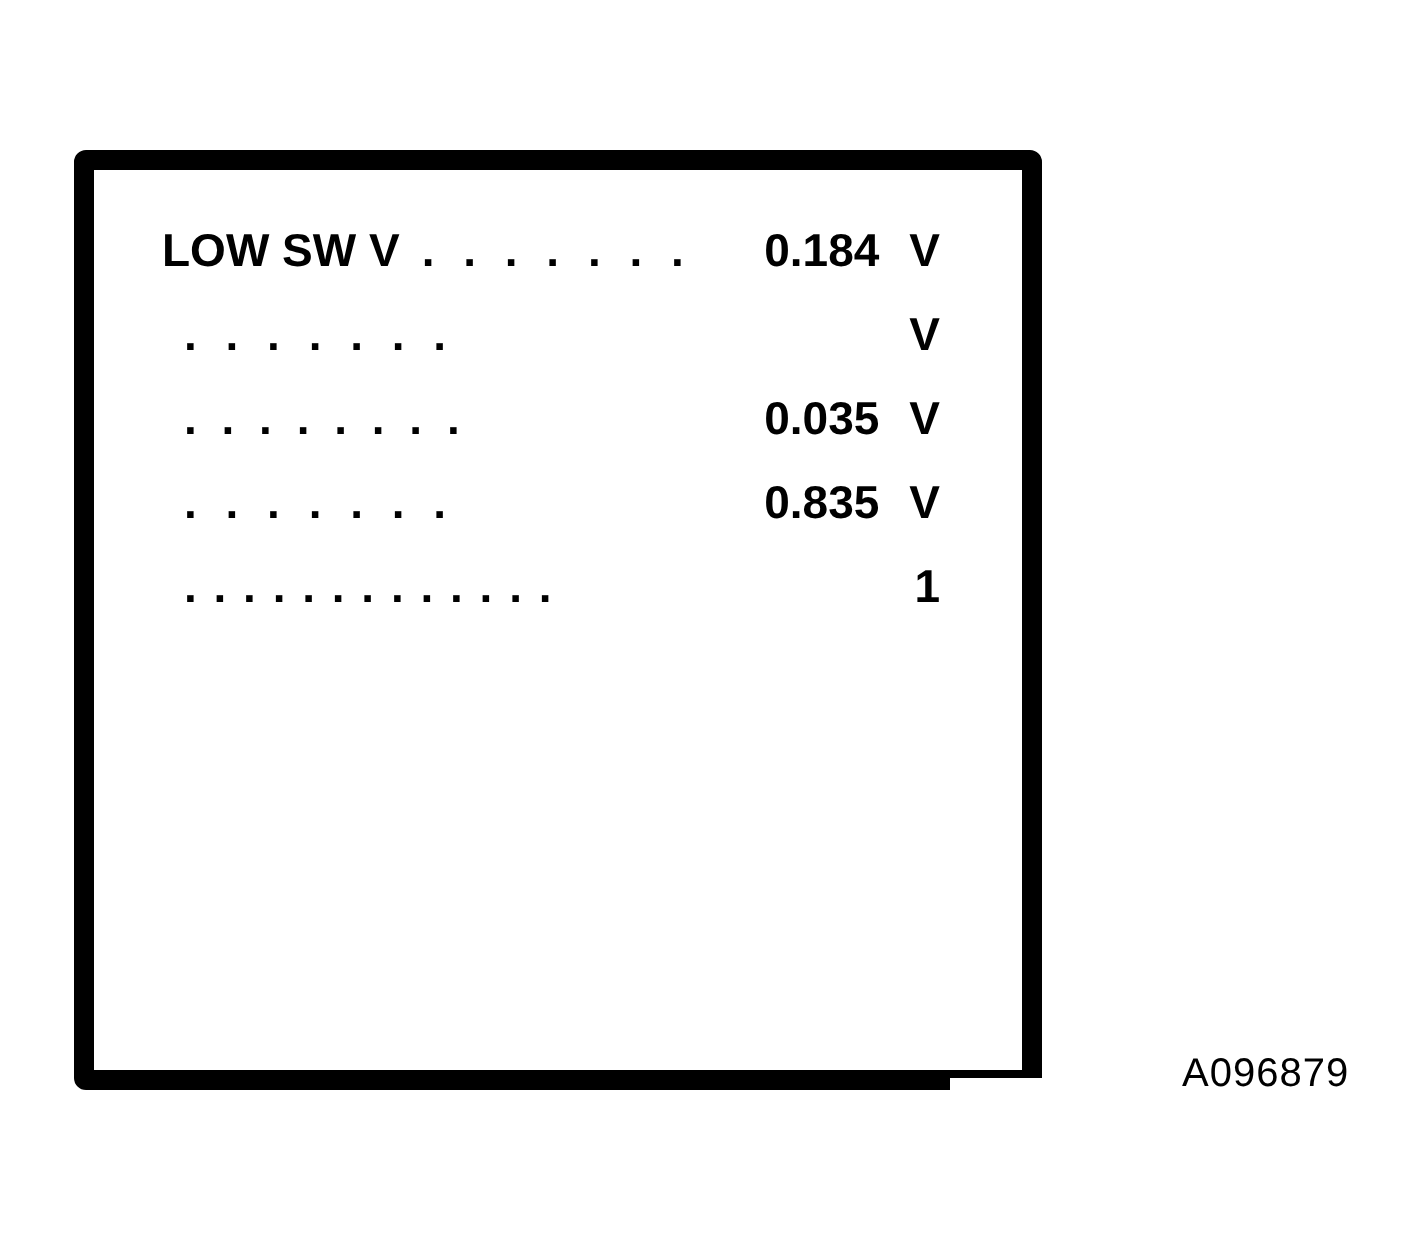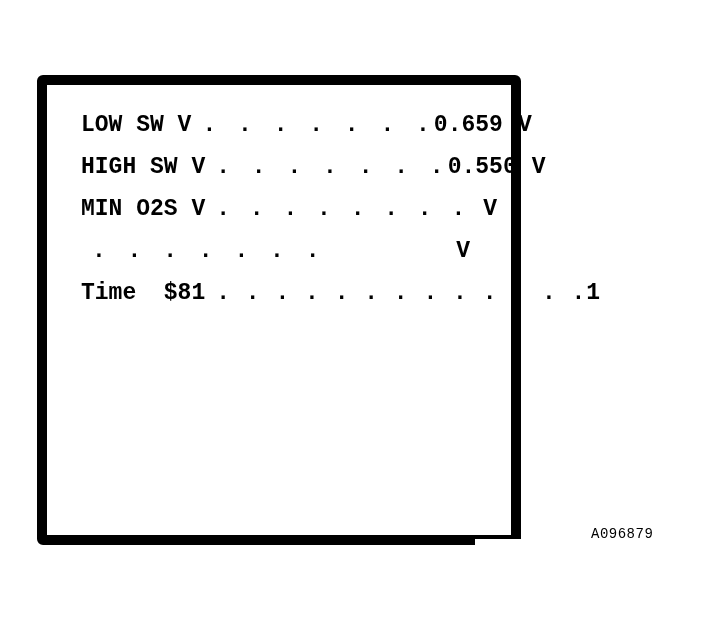--- a/index.html
+++ b/index.html
@@ -7,21 +7,20 @@
     padding: 0;
     background: #ffffff;
     font-family: "Liberation Sans", sans-serif;
   }
   .canvas {
     position: relative;
     width: 712px;
     height: 625px;
     background: #ffffff;
     overflow: hidden;
-    font-family: Liberation Mono, monospace;
   }
   .display-box {
     position: absolute;
     left: 37px;
     top: 75px;
     width: 484px;
     height: 470px;
     box-sizing: border-box;
     border: 10px solid #000000;
     border-radius: 6px;
@@ -72,65 +71,63 @@
     margin-left: 15px;
     white-space: pre;
   }
   .param-unit:empty {
     display: none;
   }
   .figure-code {
     position: absolute;
     left: 591px;
     top: 526px;
-    font-size: 14px;
+    font-size: 20px;
     font-weight: normal;
     color: #000000;
     letter-spacing: 0.5px;
   }
 </style>
 </head>
 <body>
 
 <div class="canvas">
 
   <div class="display-box">
     <div class="readout-list">
 
       <div class="readout-row">
         <span class="param-label">LOW SW V</span>
         <span class="dot-leader">. . . . . . .</span>
         <span class="row-spacer"></span>
-        <span class="param-value">0.659</span>
-        <span class="param-unit">V</span>
-      </div>
-
-      <div class="readout-row">
-        <span class="param-label">HIGH SW V</span>
-        <span class="dot-leader">. . . . . . .</span>
-        <span class="row-spacer"></span>
-        <span class="param-value">0.550</span>
-        <span class="param-unit">V</span>
-      </div>
-
-      <div class="readout-row">
-        <span class="param-label">MIN O2S V</span>
-        <span class="dot-leader">. . . . . . . .</span>
-        <span class="row-spacer"></span>
+        <span class="param-value">0.184</span>
         <span class="param-unit">V</span>
       </div>
 
       <div class="readout-row">
         <span class="dot-leader">. . . . . . .</span>
         <span class="row-spacer"></span>
         <span class="param-unit">V</span>
       </div>
 
       <div class="readout-row">
-        <span class="param-label">Time  $81</span>
+        <span class="dot-leader">. . . . . . . .</span>
+        <span class="row-spacer"></span>
+        <span class="param-value">0.035</span>
+        <span class="param-unit">V</span>
+      </div>
+
+      <div class="readout-row">
+        <span class="dot-leader">. . . . . . .</span>
+        <span class="row-spacer"></span>
+        <span class="param-value">0.835</span>
+        <span class="param-unit">V</span>
+      </div>
+
+      <div class="readout-row">
         <span class="dot-leader">. . . . . . . . . . . . .</span>
         <span class="row-spacer"></span>
         <span class="param-value">1</span>
 
       </div>
 
     </div>
     <div class="border-notch"></div>
   </div>
 

